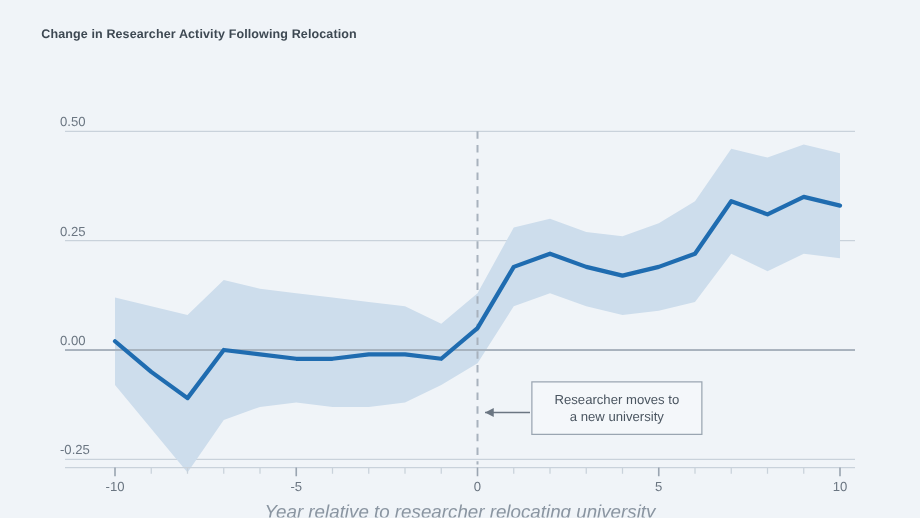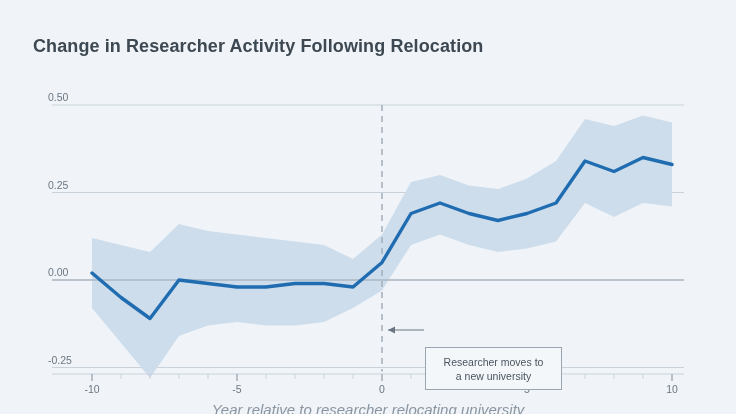--- a/index.html
+++ b/index.html
@@ -17,22 +17,22 @@
   }
   #chart-root {
     position: absolute;
     left: 0; top: 0;
     width: 736px;
     height: 414px;
   }
   .title {
     position: absolute;
     left: 33px;
-    top: 36px;
-    font-size: 18px;
+    top: 22px;
+    font-size: 10px;
     font-weight: bold;
     color: #3d4852;
     letter-spacing: 0.1px;
     white-space: nowrap;
   }
   .subtitle {
     position: absolute;
     left: 33px;
     top: 74px;
     font-size: 10.5px;
@@ -74,21 +74,20 @@
     position: absolute;
     box-sizing: border-box;
     border: 1px solid #9aa5b1;
     background: #f4f7fa;
     color: #4a5560;
     font-size: 10.5px;
     line-height: 1.35;
     text-align: center;
     padding: 7px 8px 6px 8px;
     white-space: pre-line;
-    margin-top: 42px;
   }
 </style>
 </head>
 <body>
 
 <div id="chart-root">
 
   <div class="title">Change in Researcher Activity Following Relocation</div>
 
 

